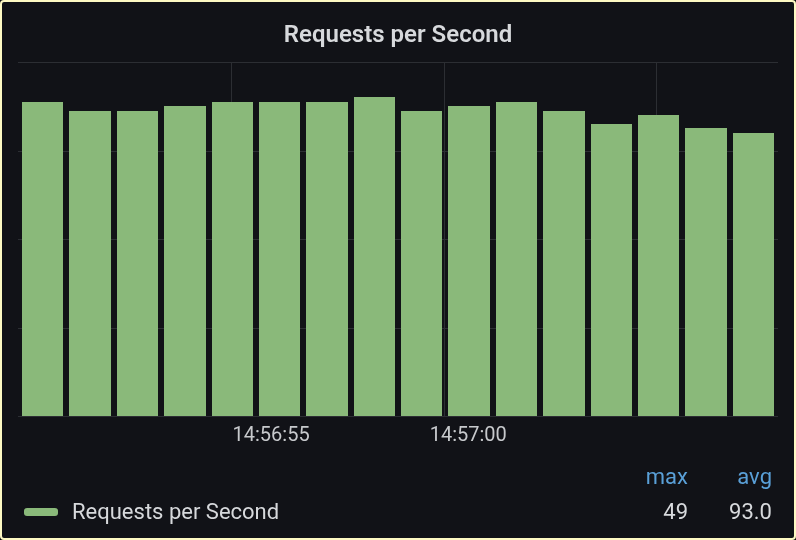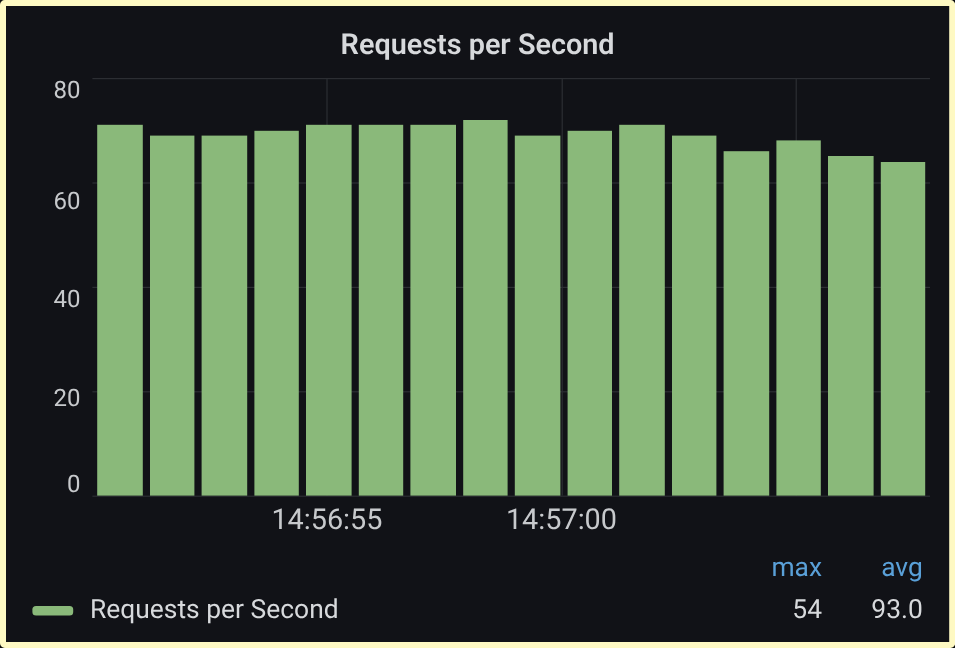--- a/index.html
+++ b/index.html
@@ -6,21 +6,21 @@
     margin:0;
     padding:0;
     background:#0b0c0e;
     font-family:-apple-system,BlinkMacSystemFont,"Segoe UI",Roboto,Helvetica,Arial,sans-serif;
   }
   .panel{
     box-sizing:border-box;
     width:796px;
     height:540px;
     background:#111217;
-    border:5px solid #fef9c3;
+    border:2px solid #fef9c3;
     border-radius:4px;
     padding:12px 16px 14px 16px;
     display:flex;
     flex-direction:column;
   }
   .title{
     text-align:center;
     font-size:24px;
     font-weight:600;
     color:#d7d9dc;
@@ -81,21 +81,21 @@
     flex:1 1 0;
     background:#8ab97a;
     border-radius:0;
   }
 
   .x-axis{
     position:relative;
     height:34px;
     margin-left:56px;
     color:#c7c9cc;
-    font-size:24px;
+    font-size:20px;
   }
   .x-tick{
     position:absolute;
     top:6px;
     transform:translateX(-50%);
     white-space:nowrap;
   }
 
   .stat-head{
     display:flex;
@@ -140,27 +140,20 @@
   }
 </style>
 </head>
 <body>
 
 <div class="panel">
   <div class="title">Requests per Second</div>
 
   <div class="chart-wrap">
     <div class="chart-row">
-      <div class="y-axis" id="y-axis">
-          <div class="y-tick">80</div>
-          <div class="y-tick">60</div>
-          <div class="y-tick">40</div>
-          <div class="y-tick">20</div>
-          <div class="y-tick">0</div>
-        </div>
       <div class="plot" id="plot">
           <div class="grid-v" style="left: 84%;"></div>
           <div class="grid-v" style="left: 56%;"></div>
           <div class="grid-v" style="left: 28%;"></div>
           <div class="grid-h" style="top: 100%;"></div>
           <div class="grid-h" style="top: 75%;"></div>
           <div class="grid-h" style="top: 50%;"></div>
           <div class="grid-h" style="top: 25%;"></div>
           <div class="grid-h" style="top: 0%;"></div>
         <div class="bars" id="bars">
@@ -190,17 +183,17 @@
   </div>
 
   <div class="stat-head">
     <span>max</span>
     <span>avg</span>
   </div>
   <div class="legend-row">
     <div class="swatch"></div>
     <div class="legend-label">Requests per Second</div>
     <div class="legend-vals">
-      <span>54</span>
+      <span>49</span>
       <span>93.0</span>
     </div>
   </div>
 </div>
 
 </body></html>

